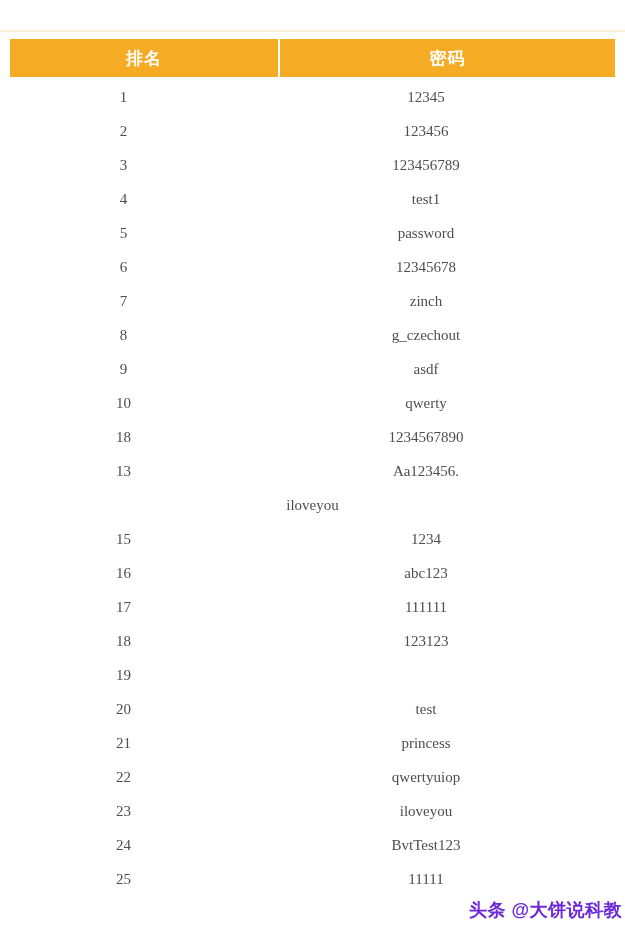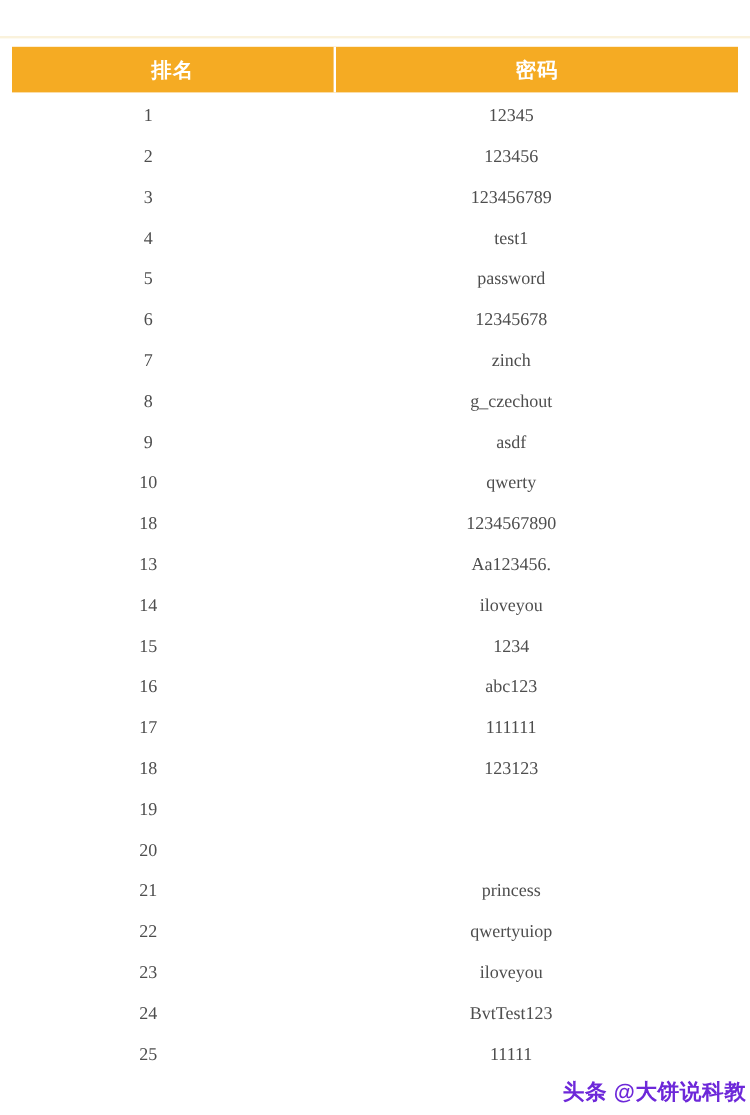--- a/index.html
+++ b/index.html
@@ -127,21 +127,20 @@
         </div>
         <div class="trow">
           <div class="cell rank-col">18</div>
           <div class="cell pwd-col">1234567890</div>
         </div>
         <div class="trow">
           <div class="cell rank-col">13</div>
           <div class="cell pwd-col">Aa123456.</div>
         </div>
         <div class="trow">
-          <div class="cell rank-col">14</div>
           <div class="cell pwd-col">iloveyou</div>
         </div>
         <div class="trow">
           <div class="cell rank-col">15</div>
           <div class="cell pwd-col">1234</div>
         </div>
         <div class="trow">
           <div class="cell rank-col">16</div>
           <div class="cell pwd-col">abc123</div>
         </div>
@@ -151,20 +150,21 @@
         </div>
         <div class="trow">
           <div class="cell rank-col">18</div>
           <div class="cell pwd-col">123123</div>
         </div>
         <div class="trow">
           <div class="cell rank-col">19</div>
         </div>
         <div class="trow">
           <div class="cell rank-col">20</div>
+          <div class="cell pwd-col">test</div>
         </div>
         <div class="trow">
           <div class="cell rank-col">21</div>
           <div class="cell pwd-col">princess</div>
         </div>
         <div class="trow">
           <div class="cell rank-col">22</div>
           <div class="cell pwd-col">qwertyuiop</div>
         </div>
         <div class="trow">

